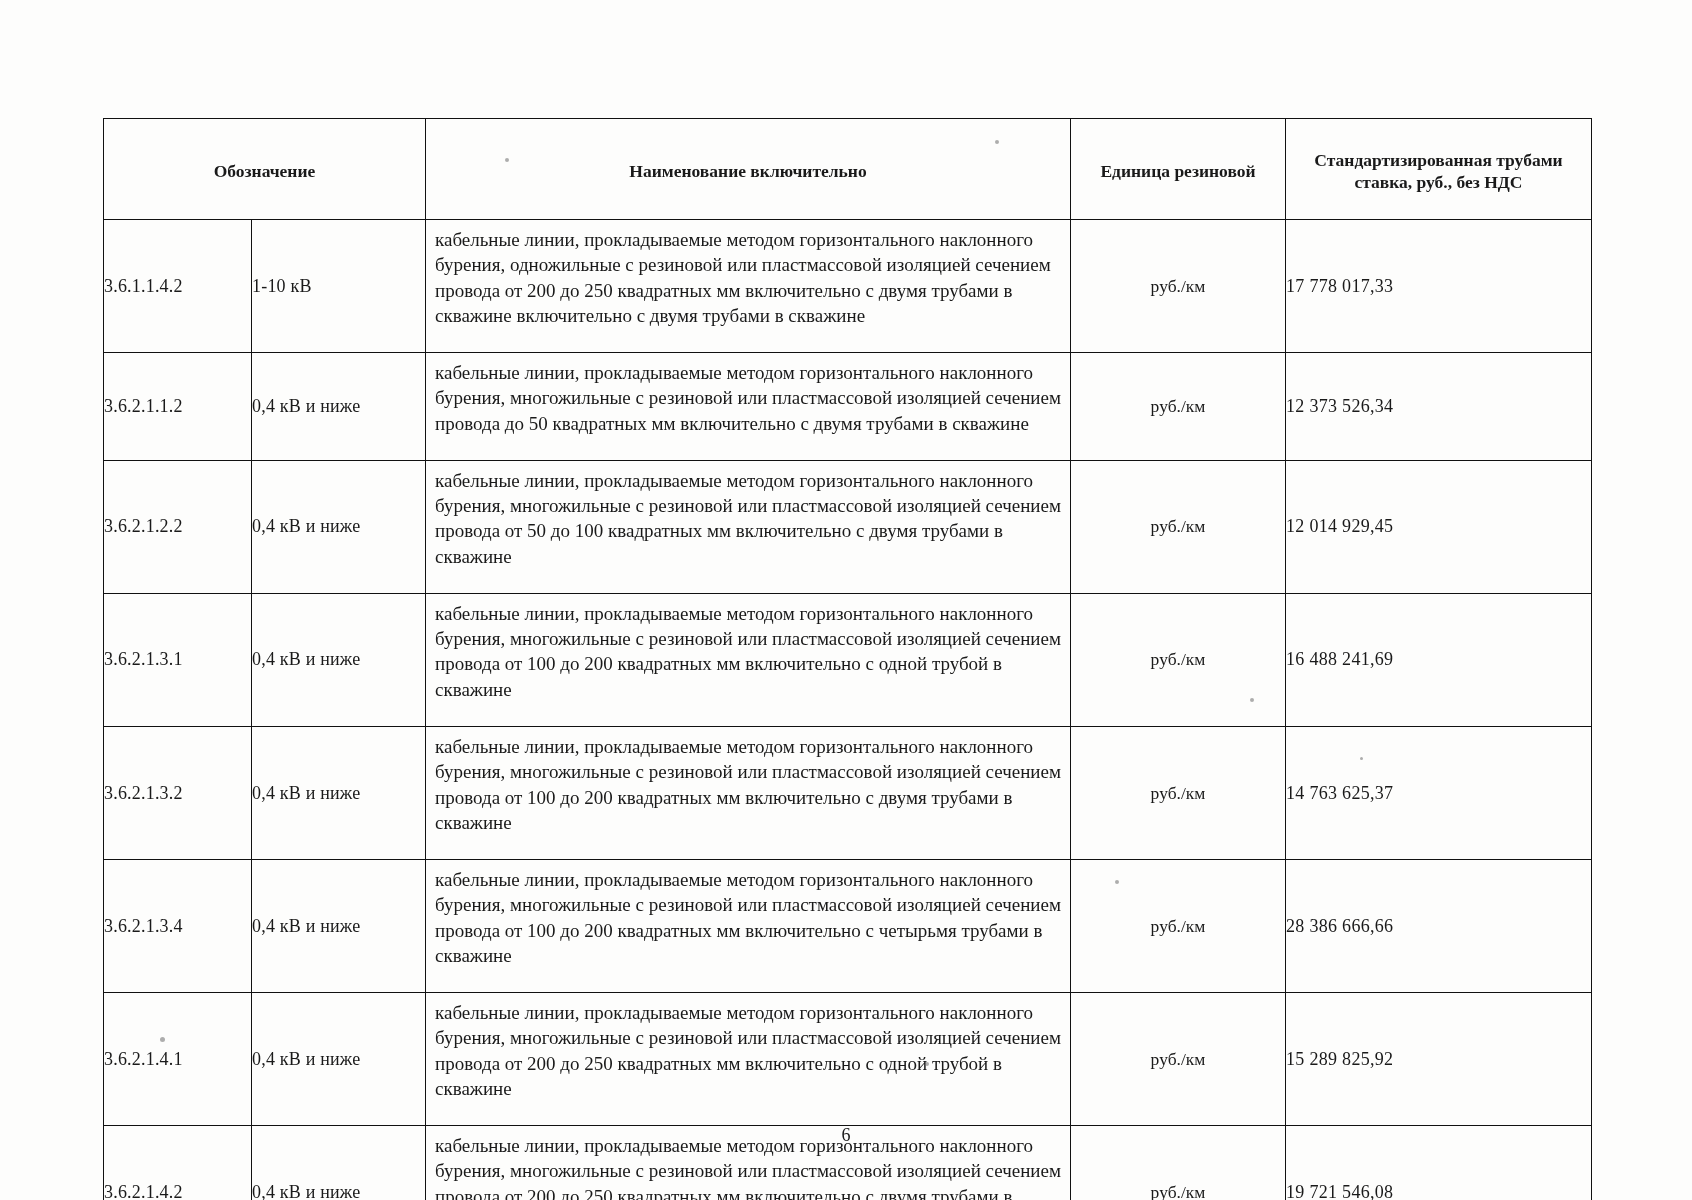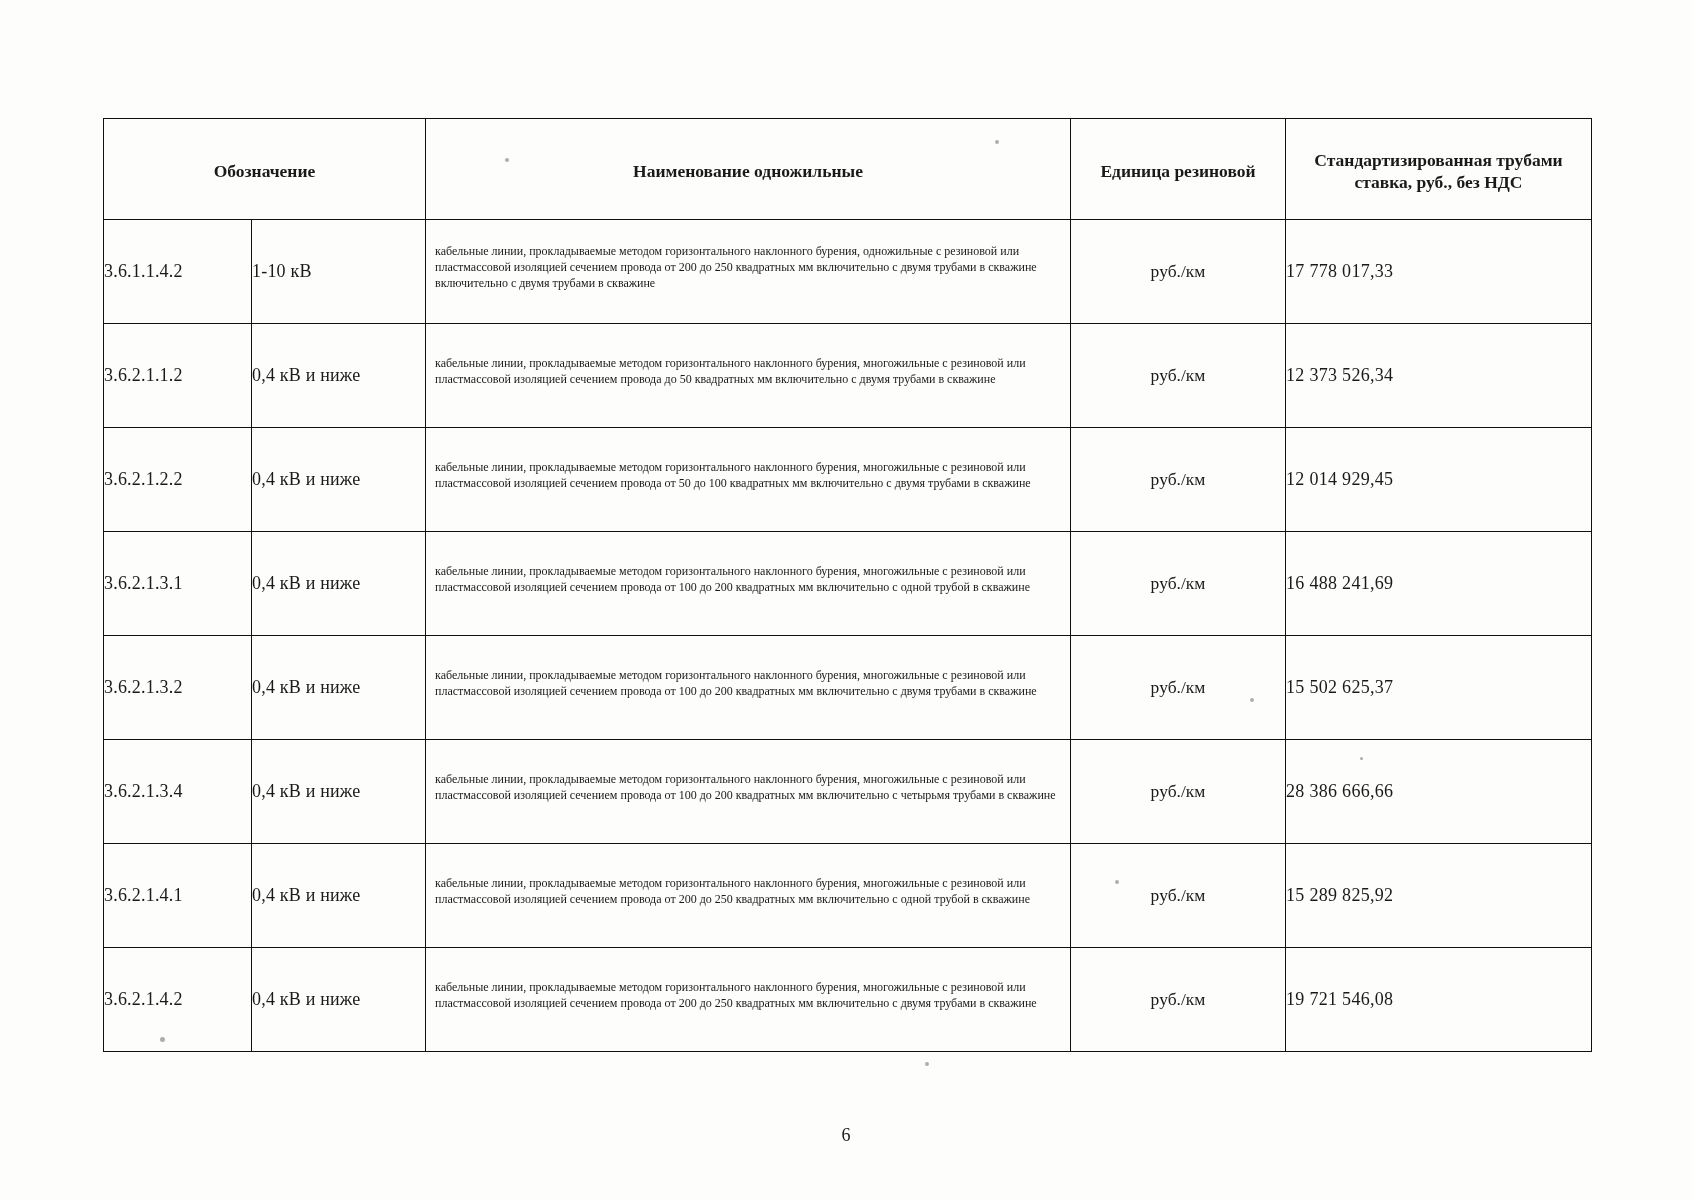--- a/index.html
+++ b/index.html
@@ -54,23 +54,23 @@
   col.c-name { width: 645px; }
   col.c-unit { width: 215px; }
   col.c-rate { width: 306px; }
 
   td.code, td.volt {
     text-align: left;
     font-size: 18px;
     letter-spacing: 0.2px;
   }
   td.name {
-    font-size: 12px;
+    font-size: 19px;
     line-height: 1.33;
-    padding: 7px 8px 14px 9px;
+    padding: 7px 8px 24px 9px;
     text-align: left;
     vertical-align: middle;
   }
   td.unit {
     text-align: center;
     font-size: 17.5px;
   }
   td.rate {
     text-align: left;
     font-size: 18px;
@@ -107,21 +107,21 @@
       <col class="c-name">
       <col class="c-unit">
       <col class="c-rate">
     </colgroup>
     <thead>
       <tr>
         <th colspan="2">
           <span class="hdr-inner">Обозначение</span>
         </th>
         <th>
-          <span class="hdr-inner">Наименование одножильные</span>
+          <span class="hdr-inner">Наименование включительно</span>
         </th>
         <th>
           <span class="hdr-inner">Единица резиновой</span>
         </th>
         <th>
           <span class="hdr-inner">Стандартизированная трубами ставка, руб., без НДС</span>
         </th>
       </tr>
     </thead>
     <tbody>
@@ -151,21 +151,21 @@
         <td class="volt">0,4 кВ и ниже</td>
         <td class="name">кабельные линии, прокладываемые методом горизонтального наклонного бурения, многожильные с резиновой или пластмассовой изоляцией сечением провода от 100 до 200 квадратных мм включительно с одной трубой в скважине</td>
         <td class="unit">руб./км</td>
         <td class="rate">16 488 241,69</td>
       </tr>
       <tr>
         <td class="code">3.6.2.1.3.2</td>
         <td class="volt">0,4 кВ и ниже</td>
         <td class="name">кабельные линии, прокладываемые методом горизонтального наклонного бурения, многожильные с резиновой или пластмассовой изоляцией сечением провода от 100 до 200 квадратных мм включительно с двумя трубами в скважине</td>
         <td class="unit">руб./км</td>
-        <td class="rate">15 502 625,37</td>
+        <td class="rate">14 763 625,37</td>
       </tr>
       <tr>
         <td class="code">3.6.2.1.3.4</td>
         <td class="volt">0,4 кВ и ниже</td>
         <td class="name">кабельные линии, прокладываемые методом горизонтального наклонного бурения, многожильные с резиновой или пластмассовой изоляцией сечением провода от 100 до 200 квадратных мм включительно с четырьмя трубами в скважине</td>
         <td class="unit">руб./км</td>
         <td class="rate">28 386 666,66</td>
       </tr>
       <tr>
         <td class="code">3.6.2.1.4.1</td>

